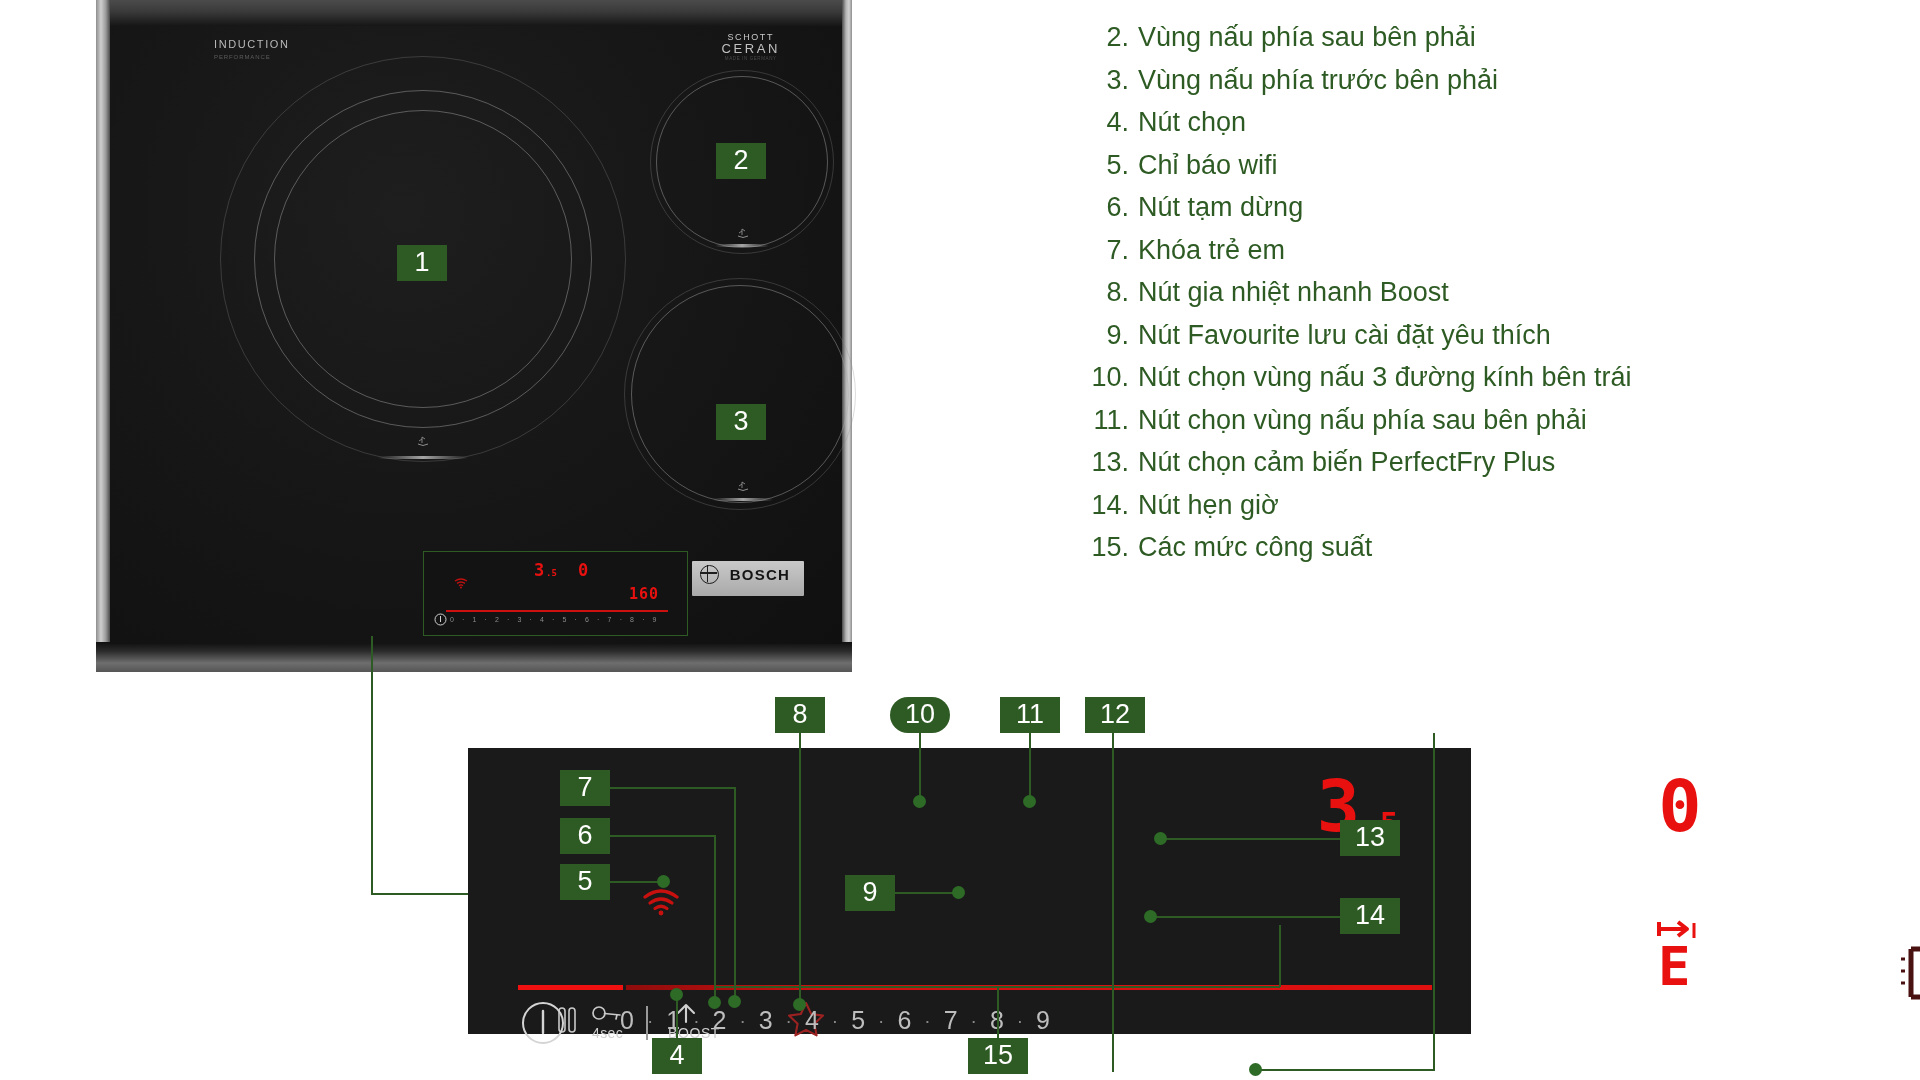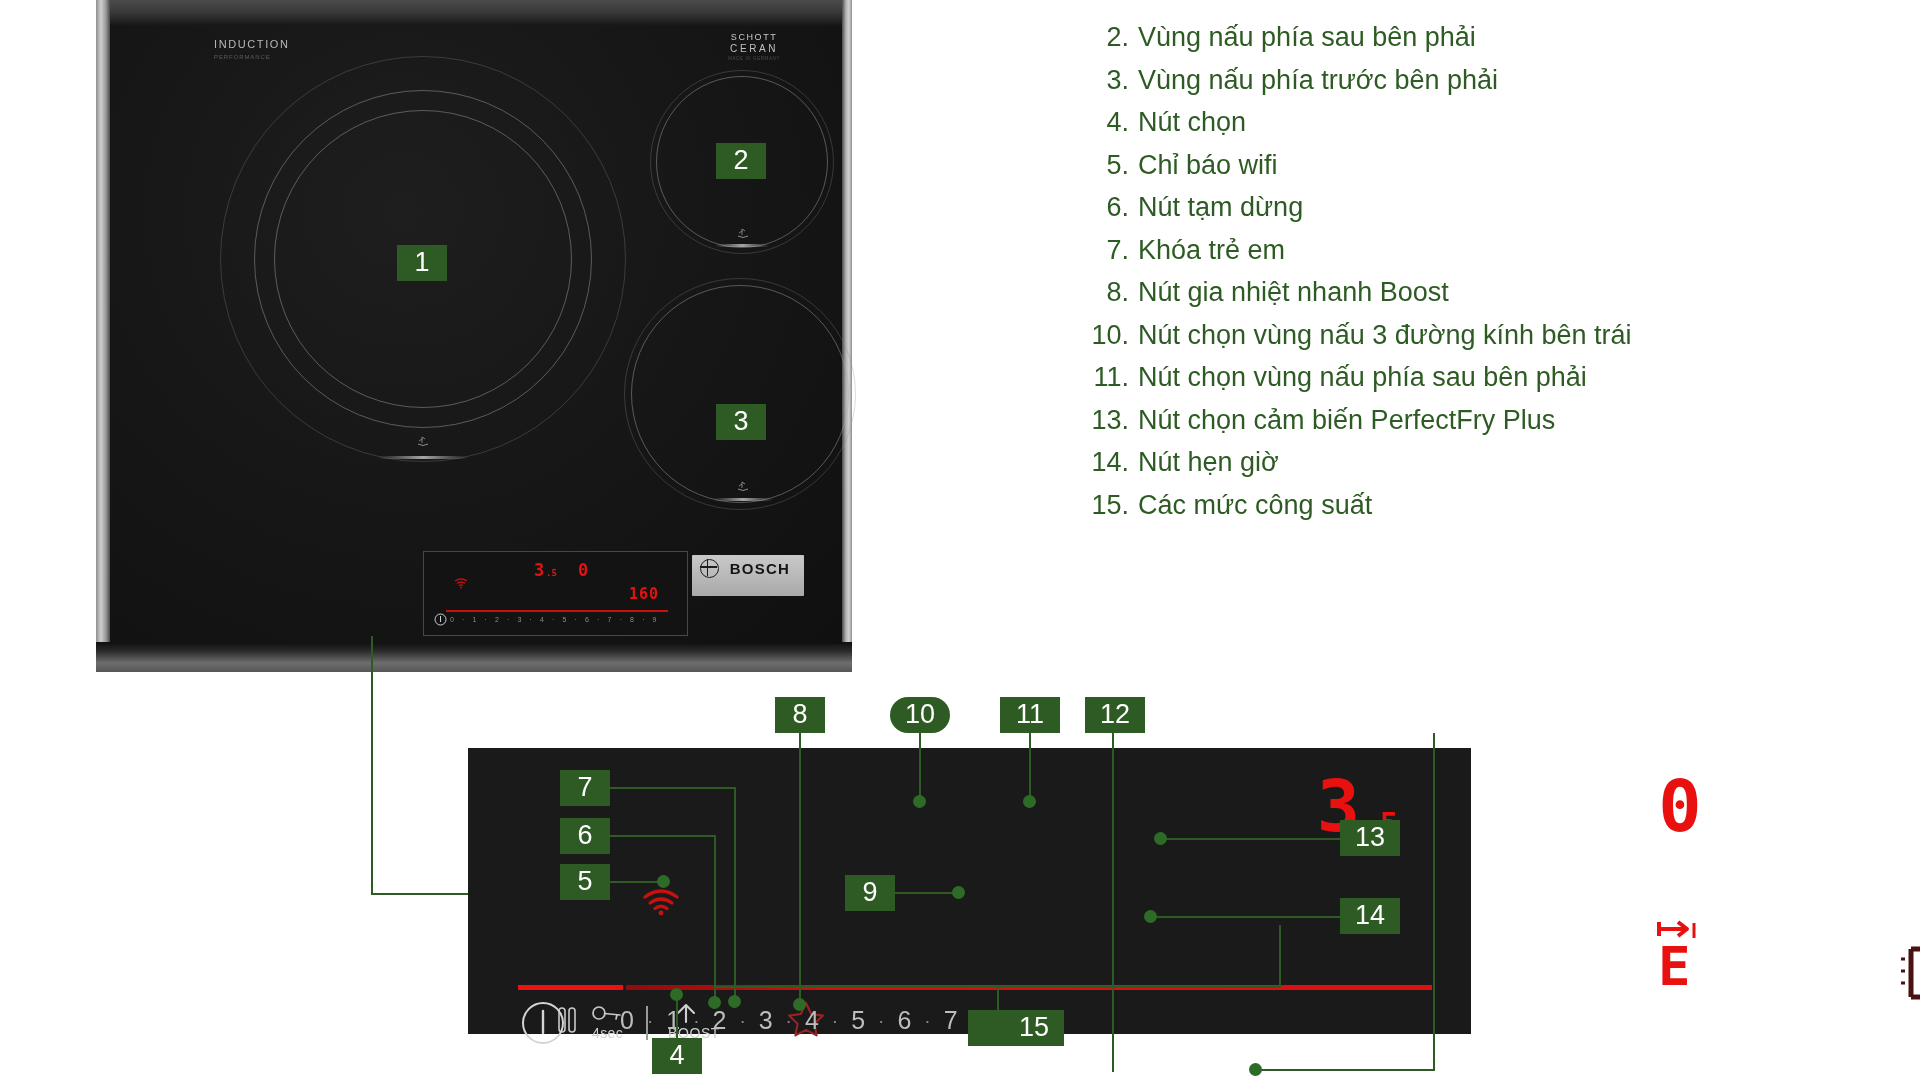--- a/index.html
+++ b/index.html
@@ -45,21 +45,21 @@
     color:#b9b9b9;font-size:11px;letter-spacing:1.6px;font-weight:400;
   }
   .induction-sub{
     position:absolute;left:118px;top:54px;
     color:#5c5c5c;font-size:6px;letter-spacing:0.9px;
   }
   .schott{
     position:absolute;right:72px;top:32px;text-align:center;
   }
   .schott .l1{color:#c9c9c9;font-size:9px;letter-spacing:1.6px;line-height:11px;}
-  .schott .l2{color:#c0c0c0;font-size:10px;letter-spacing:2.6px;line-height:11px;}
+  .schott .l2{color:#c0c0c0;font-size:13px;letter-spacing:2.6px;line-height:11px;}
   .schott .l3{color:#4a4a4a;font-size:4.5px;letter-spacing:0.6px;margin-top:2px;}
 
   
   .ring{
     position:absolute;border-radius:50%;
     border:1px solid rgba(170,170,170,.45);
     box-shadow:0 0 0 0 rgba(0,0,0,0);
   }
   .ring.soft{border-color:rgba(140,140,140,.30);}
   .zone-marker{
@@ -77,21 +77,21 @@
     position:absolute;background:#2d5b23;color:#ffffff;
     font-size:27px;line-height:34px;text-align:center;
     width:50px;height:36px;font-weight:400;
   }
   .badge.w2{width:60px;}
 
   
   .bosch{
     position:absolute;right:48px;bottom:76px;
     background:linear-gradient(180deg,#c9c9c9,#a9a9a9);
-    padding:4px 14px 18px 8px;display:flex;align-items:center;gap:11px;
+    padding:4px 14px 12px 8px;display:flex;align-items:center;gap:11px;
     border-radius:1px;
   }
   .bosch .mark{
     width:17px;height:17px;border-radius:50%;
     border:1.6px solid #1d1d1d;position:relative;
   }
   .bosch .mark:before{
     content:"";position:absolute;left:-1px;top:6px;width:17px;height:1.6px;background:#1d1d1d;
   }
   .bosch .mark:after{
@@ -372,35 +372,36 @@
 
   <div class="badge w2" style="left:1340px;top:898px;">14</div>
   <div class="conn h" style="left:1180px;top:916px;width:160px;"></div>
   <div class="conn h" style="left:1150px;top:916px;width:32px;"></div>
   <div class="dot" style="left:1144px;top:910px;"></div>
 
   <div class="badge" style="left:652px;top:1038px;">4</div>
   <div class="conn v" style="left:676px;top:996px;height:42px;"></div>
   <div class="dot" style="left:670px;top:988px;"></div>
 
-  <div class="badge w2" style="left:968px;top:1010px;padding-left:36px;">15</div>
+  <div class="badge w2" style="left:968px;top:1038px;">15</div>
   <div class="conn v" style="left:997px;top:986px;height:52px;"></div>
   <div class="conn h" style="left:714px;top:986px;width:566px;"></div>
   <div class="conn v" style="left:714px;top:925px;height:62px;"></div>
   <div class="conn v" style="left:1279px;top:925px;height:62px;"></div>
 
   <div class="legend">
     <ol>
       <li><span class="num">2.</span><span>Vùng nấu phía sau bên phải</span></li>
       <li><span class="num">3.</span><span>Vùng nấu phía trước bên phải</span></li>
       <li><span class="num">4.</span><span>Nút chọn</span></li>
       <li><span class="num">5.</span><span>Chỉ báo wifi</span></li>
       <li><span class="num">6.</span><span>Nút tạm dừng</span></li>
       <li><span class="num">7.</span><span>Khóa trẻ em</span></li>
       <li><span class="num">8.</span><span>Nút gia nhiệt nhanh Boost</span></li>
+      <li><span class="num">9.</span><span>Nút Favourite lưu cài đặt yêu thích</span></li>
       <li><span class="num">10.</span><span>Nút chọn vùng nấu 3 đường kính bên trái</span></li>
       <li><span class="num">11.</span><span>Nút chọn vùng nấu phía sau bên phải</span></li>
       <li><span class="num">13.</span><span>Nút chọn cảm biến PerfectFry Plus</span></li>
       <li><span class="num">14.</span><span>Nút hẹn giờ</span></li>
       <li><span class="num">15.</span><span>Các mức công suất</span></li>
     </ol>
   </div>
 
 </div>
 

